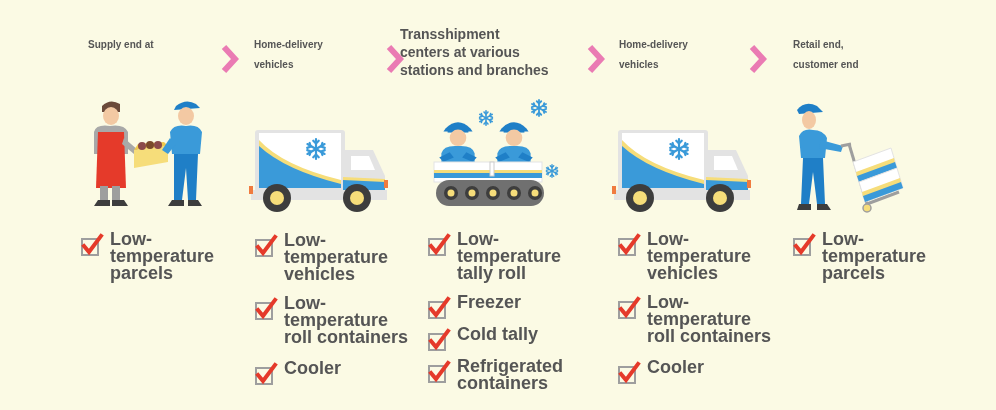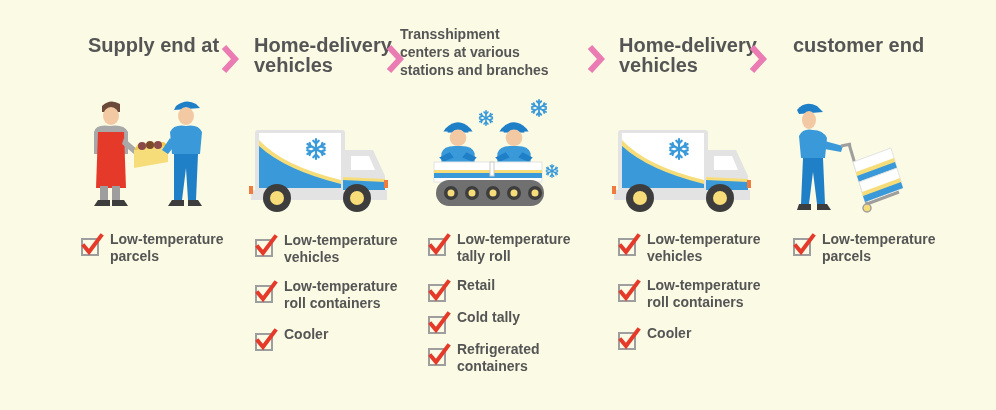--- a/index.html
+++ b/index.html
@@ -6,33 +6,33 @@
   body {
     width: 996px; height: 410px;
     background: #fbfae4;
     font-family: "Liberation Sans", sans-serif;
     position: relative; overflow: hidden;
     color: #555555;
   }
   .stage-title {
     position: absolute;
     font-weight: bold;
-    font-size: 20px;
+    font-size: 10px;
     line-height: 20px;
     color: #555555;
   }
   .stage-title.small { font-size: 14px; line-height: 18px; }
   .arrow { position: absolute; width: 18px; height: 30px; }
   .illus { position: absolute; }
   .checklist { position: absolute; list-style: none; margin: 0; padding: 0; }
   .check-item {
     position: relative;
     padding-left: 30px;
     font-weight: bold;
-    font-size: 14px;
+    font-size: 18px;
     line-height: 17px;
     color: #555555;
   }
   .check-item .cb {
     position: absolute; left: 0; top: 2px; width: 24px; height: 24px;
   }
 </style>
 </head>
 <body>
 
@@ -94,20 +94,21 @@
 <div class="stage-title small" style="left:400px; top:25px;">
   <div>Transshipment</div>
   <div>centers at various</div>
   <div>stations and branches</div>
 </div>
 <div class="stage-title" style="left:619px; top:35px;">
   <div>Home-delivery</div>
   <div>vehicles</div>
 </div>
 <div class="stage-title" style="left:793px; top:35px;">
+  <div>Retail end,</div>
   <div>customer end</div>
 </div>
 
 <svg class="arrow" style="left:221px; top:44px;">
     <use href="#chev"></use>
   </svg>
 <svg class="arrow" style="left:386px; top:44px;">
     <use href="#chev"></use>
   </svg>
 <svg class="arrow" style="left:587px; top:44px;">
@@ -235,21 +236,21 @@
     <svg class="cb">
         <use href="#cb"></use>
       </svg>
     <div>Low-temperature</div>
     <div>tally roll</div>
   </li>
   <li class="check-item" style="margin-bottom:15px;">
     <svg class="cb">
         <use href="#cb"></use>
       </svg>
-    <div>Retail</div>
+    <div>Freezer</div>
   </li>
   <li class="check-item" style="margin-bottom:15px;">
     <svg class="cb">
         <use href="#cb"></use>
       </svg>
     <div>Cold tally</div>
   </li>
   <li class="check-item">
     <svg class="cb">
         <use href="#cb"></use>

